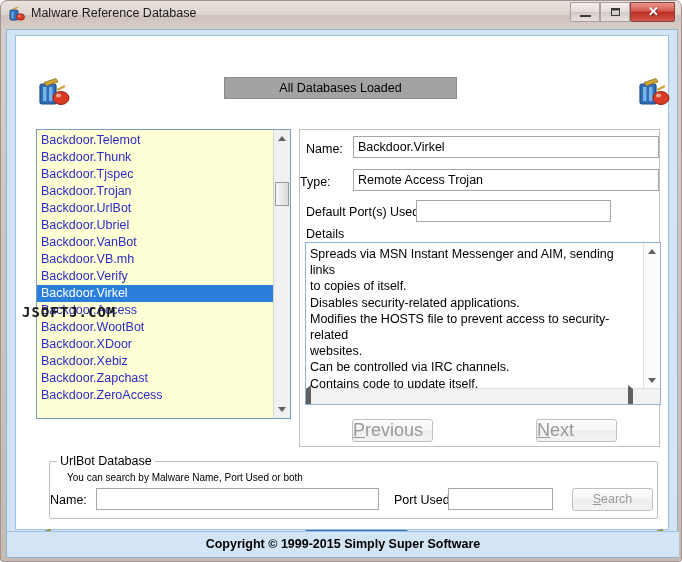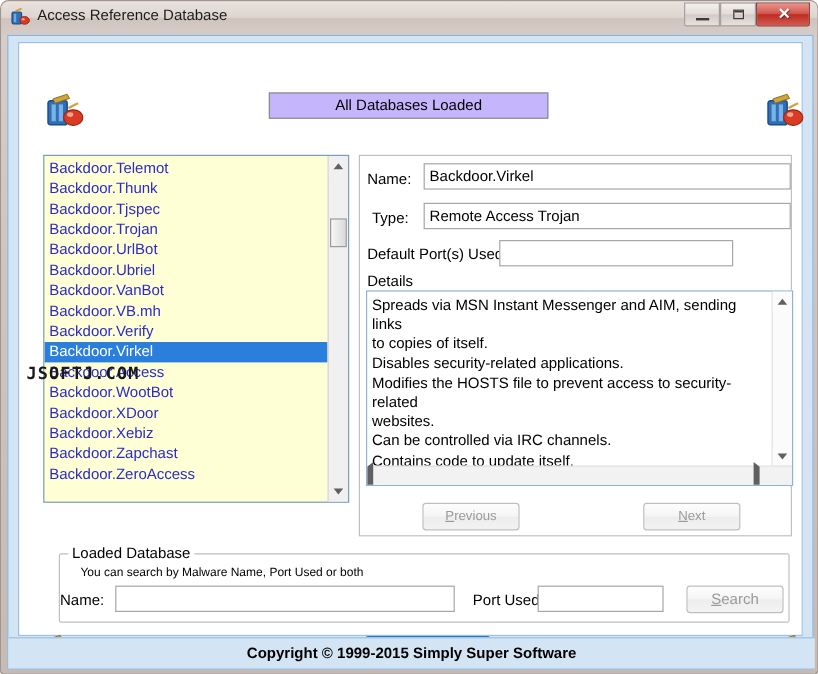--- a/index.html
+++ b/index.html
@@ -108,21 +108,21 @@
     background: #ffffff;
     border: 1px solid #9ec3e2;
   }
 
   
   #status-box {
     position: absolute;
     left: 208px; top: 41px;
     width: 233px; height: 22px;
     box-sizing: border-box;
-    background: #c4b5fd;
+    background: #a3a3a3;
     border: 1px solid #8c8c8c;
     font-size: 12.5px;
     color: #000;
     text-align: center;
     line-height: 20px;
   }
 
   
   .bug {
     position: absolute;
@@ -236,21 +236,21 @@
     background: #ffffff;
     border: 1px solid #a7a7a7;
     font-size: 12.5px;
     font-family: "Liberation Sans", sans-serif;
     color: #000;
     padding: 0 4px;
     line-height: 20px;
   }
   #lbl-name   { left: 290px; top: 106px; }
   #inp-name   { left: 337px; top: 100px; width: 306px; height: 22px; }
-  #lbl-type   { left: 284px; top: 139px; margin-left: 10px; }
+  #lbl-type   { left: 284px; top: 139px; }
   #inp-type   { left: 337px; top: 133px; width: 306px; height: 22px; }
   #lbl-port   { left: 290px; top: 169px; }
   #inp-port   { left: 400px; top: 164px; width: 195px; height: 22px; }
   #lbl-details{ left: 290px; top: 191px; }
 
   #details-box {
     position: absolute;
     left: 289px; top: 206px;
     width: 356px; height: 163px;
     box-sizing: border-box;
@@ -302,23 +302,23 @@
   }
 
   
   .navbtn {
     position: absolute;
     box-sizing: border-box;
     width: 81px; height: 23px;
     border: 1px solid #bfbfbf;
     border-radius: 3px;
     background: linear-gradient(to bottom, #fdfdfd 0%, #f5f5f5 48%, #ededed 52%, #f3f3f3 100%);
-    font-size: 11px;
+    font-size: 18px;
     color: #9a9a9a;
-    text-align: center;
+    text-align: left;
     line-height: 21px;
     cursor: default;
   }
   #btn-prev { left: 336px; top: 383px; }
   #btn-next { left: 520px; top: 383px; }
   .u { text-decoration: underline; }
 
   
   #search-group {
     position: absolute;
@@ -411,21 +411,21 @@
   <div id="titlebar">
     <span id="title-icon">
       <svg width="17" height="17" viewBox="0 0 17 17">
         <rect x="1" y="4" width="8" height="10" rx="1.4" fill="#2f6fb5" stroke="#1d4c86" stroke-width="1"></rect>
         <rect x="2.5" y="5.5" width="2" height="7" fill="#6ea8e0"></rect>
         <ellipse cx="11.5" cy="11" rx="4" ry="3.2" fill="#d63b26" stroke="#9e2314" stroke-width=".8"></ellipse>
         <ellipse cx="10.3" cy="10.1" rx="1.3" ry="1" fill="#f29c8c"></ellipse>
         <path d="M4 3.2 L9 1.2" stroke="#c9a227" stroke-width="1.4"></path>
       </svg>
     </span>
-    <span id="title-text">Access Reference Database</span>
+    <span id="title-text">Malware Reference Database</span>
 
     <div class="winbtn" id="btn-min">
       <span class="glyph-min"></span>
     </div>
     <div class="winbtn" id="btn-max">
       <span class="glyph-max"></span>
     </div>
     <div class="winbtn" id="btn-close">
       <span class="glyph-close">✕</span>
     </div>
@@ -554,21 +554,21 @@
       <div id="watermark">JSOFTJ.COM</div>
 
       <div class="navbtn" id="btn-prev">
         <span class="u">P</span><span>revious</span>
       </div>
       <div class="navbtn" id="btn-next">
         <span class="u">N</span><span>ext</span>
       </div>
 
       <div id="search-group"></div>
-      <span id="search-legend">Loaded Database</span>
+      <span id="search-legend">UrlBot Database</span>
       <span id="search-hint">You can search by Malware Name, Port Used or both</span>
 
       <span id="lbl-sname">Name:</span>
       <input id="inp-sname" type="text" value="" style="">
 
       <span id="lbl-sport">Port Used:</span>
       <input id="inp-sport" type="text" value="" style="">
 
       <div id="btn-search">
         <span class="u">S</span><span>earch</span>

